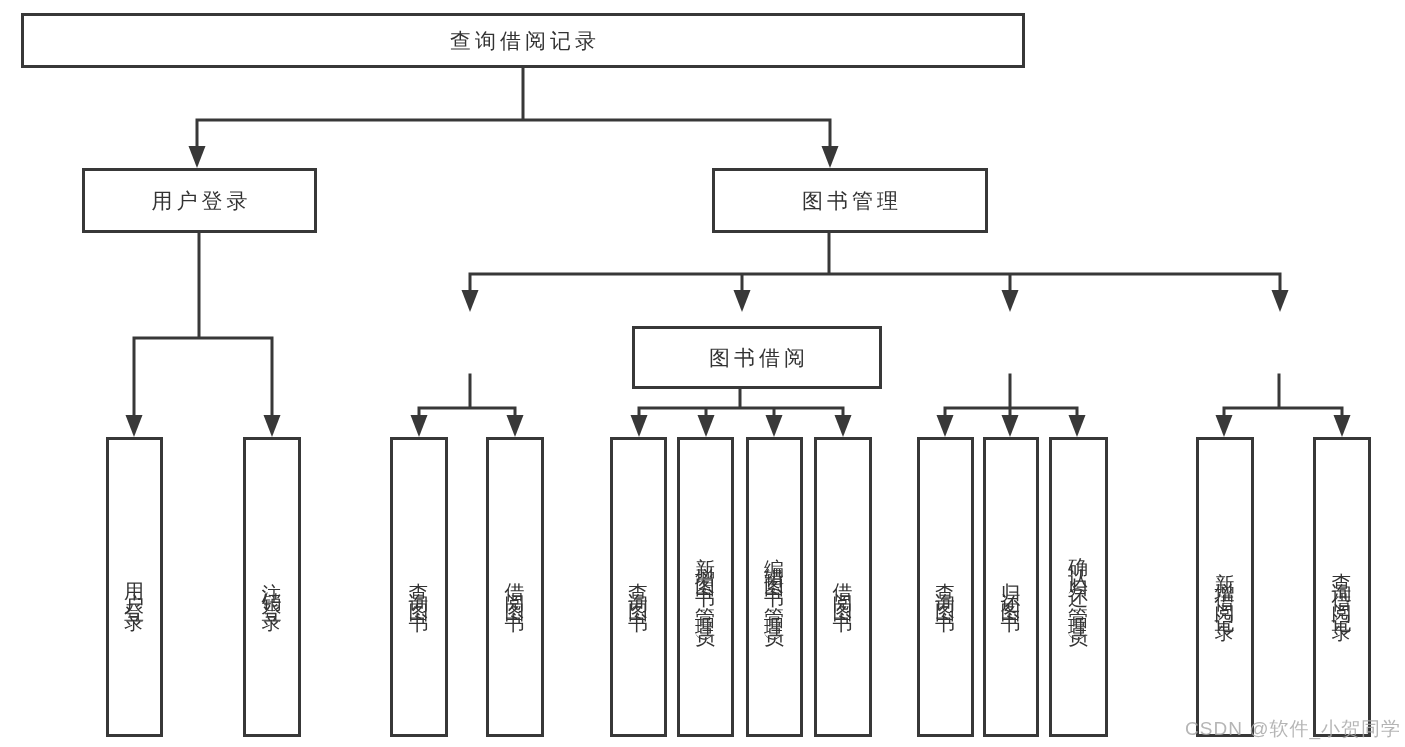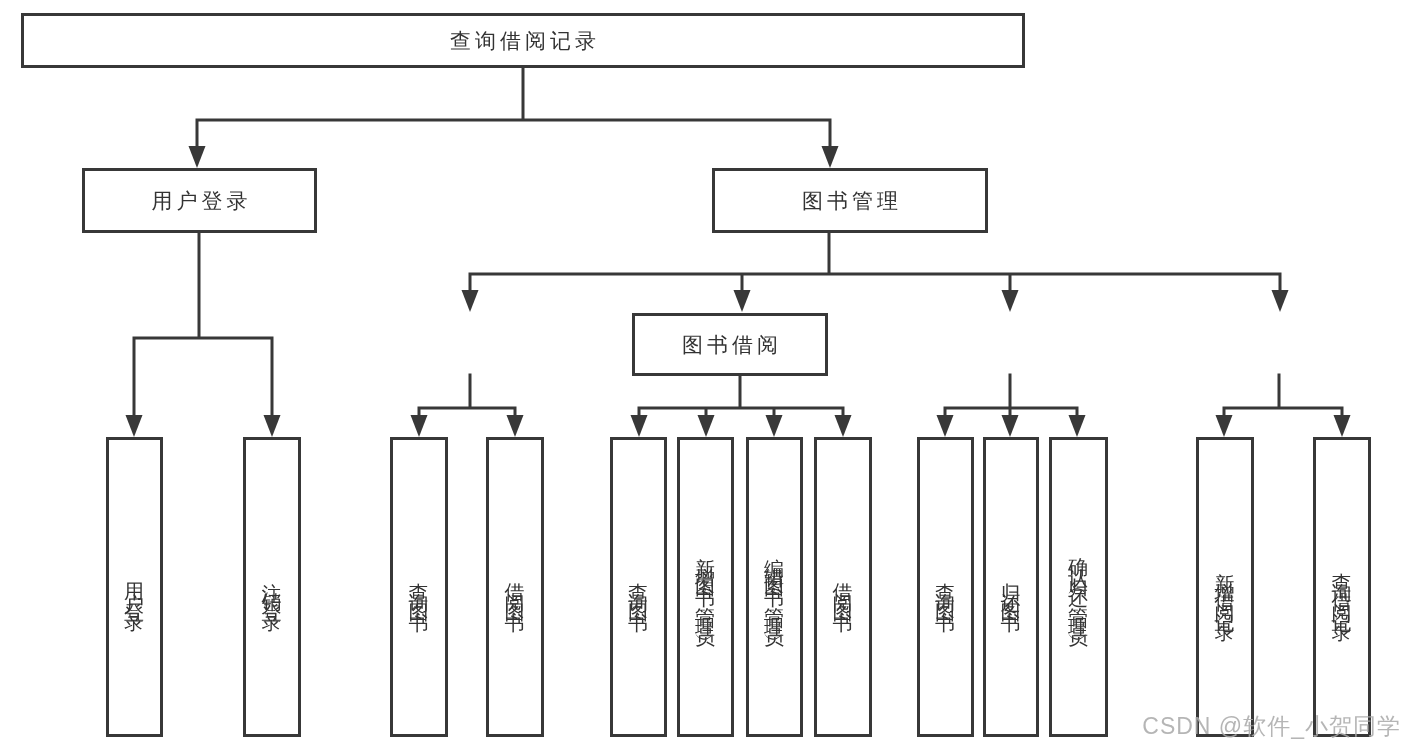--- a/index.html
+++ b/index.html
@@ -42,21 +42,21 @@
     text-orientation: mixed;
     font-size: 20px;
     letter-spacing: 10px;
     line-height: 1.0;
     padding: 4px 0;
   }
   .watermark {
     position: absolute;
     right: 4px;
     bottom: 5px;
-    font-size: 23px;
+    font-size: 19px;
     color: #a9a9a9;
     opacity: 0.85;
     letter-spacing: 1px;
     white-space: nowrap;
     z-index: 5;
   }
 </style>
 </head>
 <body>
 
@@ -93,21 +93,21 @@
       <polygon points="1215.5,415 1232.5,415 1224,437"></polygon>
       <polygon points="1333.5,415 1350.5,415 1342,437"></polygon>
     </g>
   </svg>
 
   <div class="box h-box" style="left:21px; top:13px; width:1004px; height:55px;">查询借阅记录</div>
 
   <div class="box h-box" style="left:82px; top:168px; width:235px; height:65px;">用户登录</div>
   <div class="box h-box" style="left:712px; top:168px; width:276px; height:65px;">图书管理</div>
 
-  <div class="box h-box" style="left:632px; top:313px; width:196px; height:63px;">图书借阅</div>
+  <div class="box h-box" style="left:632px; top:326px; width:250px; height:63px;">图书借阅</div>
 
   <div class="box v-box" style="left:106px; top:437px; width:57px; height:300px;">用户登录</div>
   <div class="box v-box" style="left:243px; top:437px; width:58px; height:300px;">注销登录</div>
 
   <div class="box v-box" style="left:390px; top:437px; width:58px; height:300px;">查询图书</div>
   <div class="box v-box" style="left:486px; top:437px; width:58px; height:300px;">借阅图书</div>
 
   <div class="box v-box" style="left:610px; top:437px; width:57px; height:300px;">查询图书</div>
   <div class="box v-box" style="left:677px; top:437px; width:57px; height:300px;">新增图书（管理员）</div>
   <div class="box v-box" style="left:746px; top:437px; width:57px; height:300px;">编辑图书（管理员）</div>

